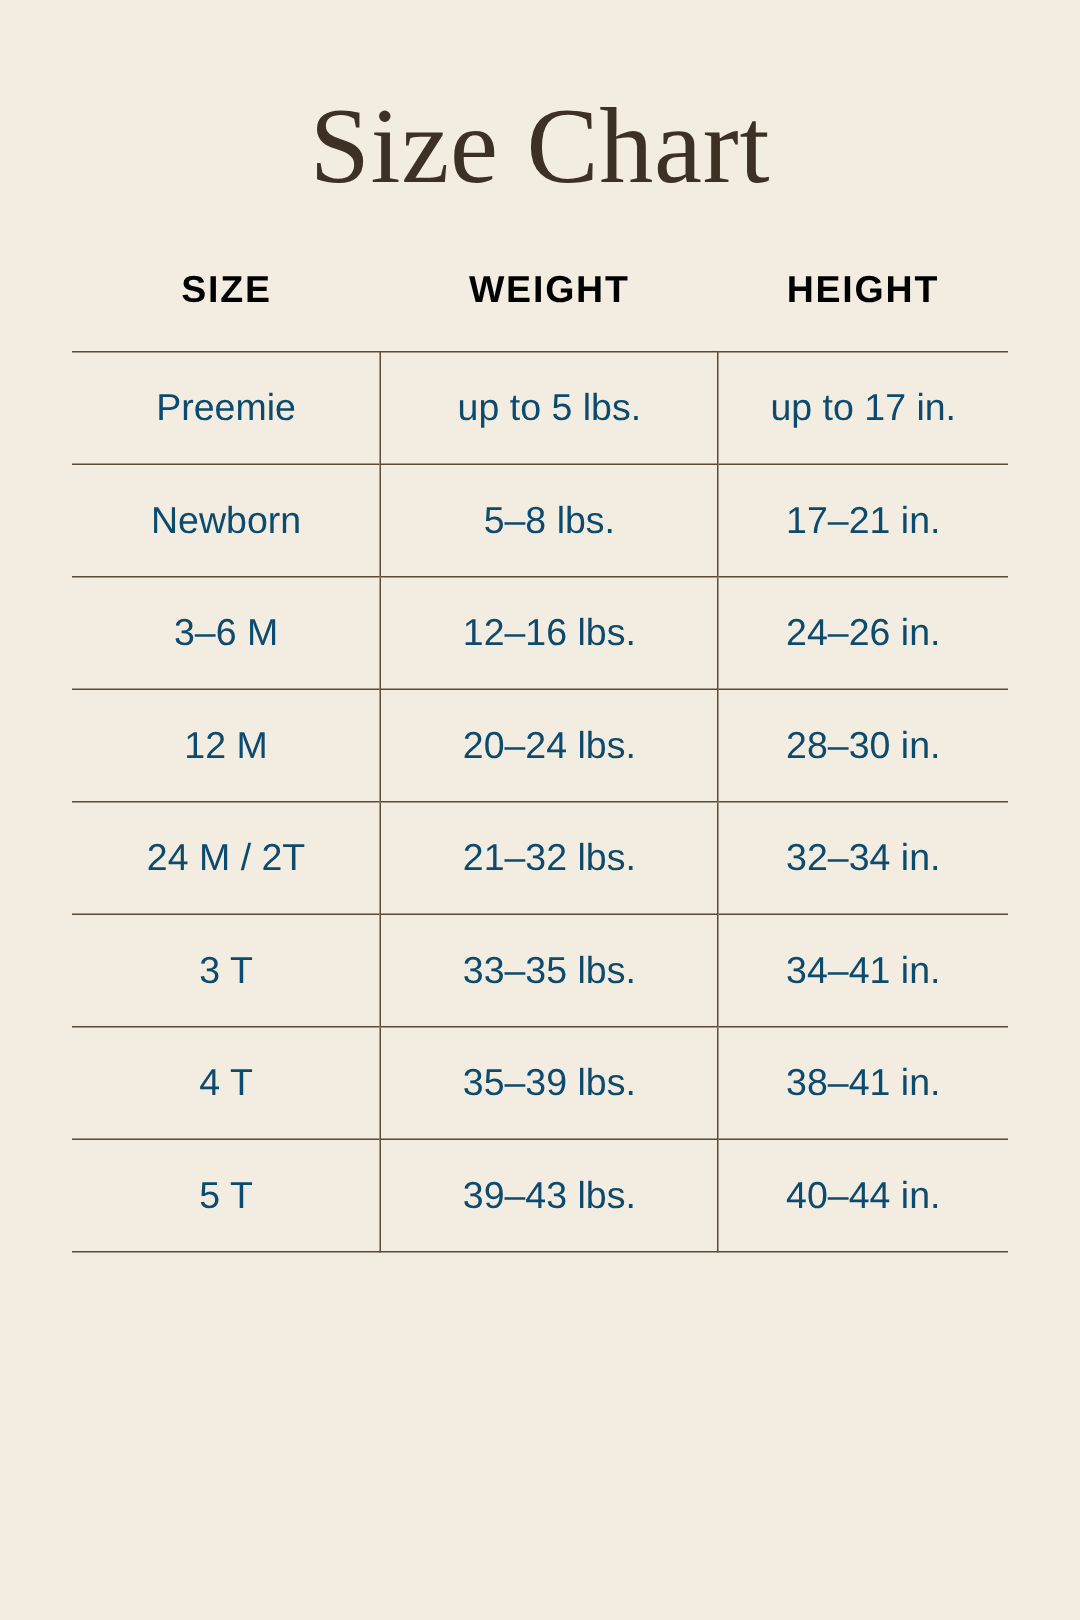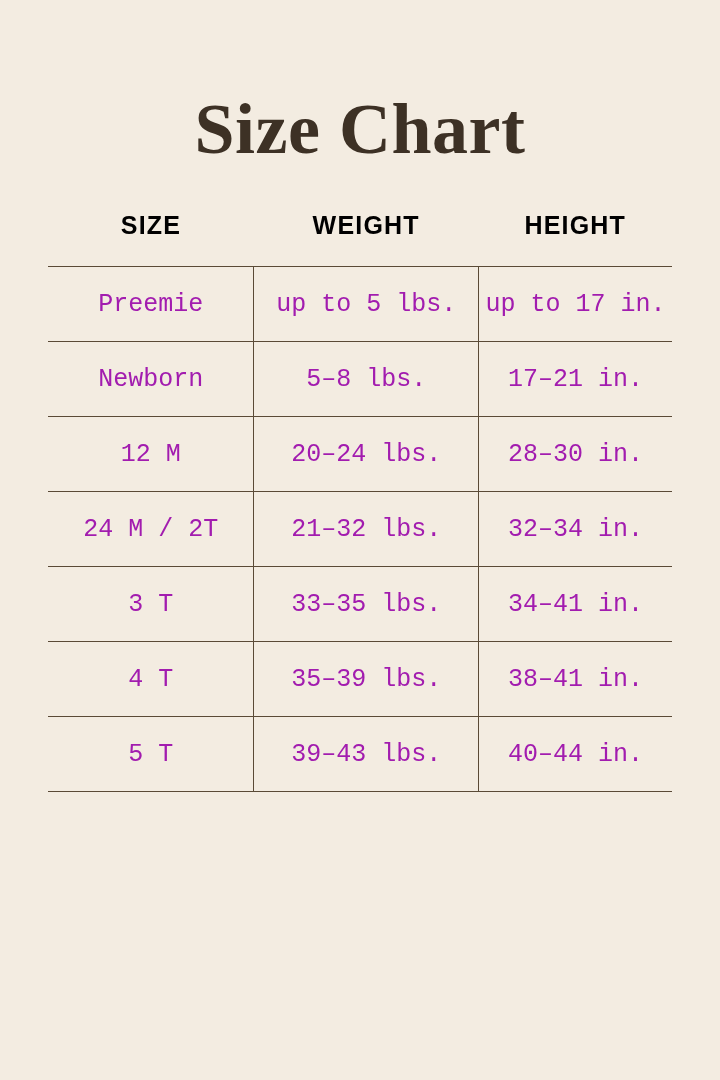--- a/index.html
+++ b/index.html
@@ -16,27 +16,27 @@
   }
   .page {
     width: 720px;
     height: 1080px;
     position: relative;
     background: #f3ece1;
     box-sizing: border-box;
   }
   .title {
     font-family: "Liberation Serif", serif;
-    font-weight: bold;
+    font-weight: normal;
     font-size: 72px;
     letter-spacing: 0.5px;
     text-align: center;
     color: #3d3125;
     margin: 0;
-    padding-top: 90px;
+    padding-top: 58px;
     line-height: 1.1;
   }
   .table-wrap {
     margin: 0 auto;
     width: 624px;
     padding-top: 42px;
   }
   table.size-chart {
     width: 100%;
     border-collapse: collapse;
@@ -46,24 +46,24 @@
     font-family: "Liberation Sans", sans-serif;
     font-weight: bold;
     font-size: 25px;
     letter-spacing: 1.2px;
     color: #000000;
     text-align: center;
     padding: 0 0 26px 0;
     border: none;
   }
   table.size-chart td {
-    font-family: Liberation Mono, monospace;
+    font-family: Liberation Sans, sans-serif;
     font-size: 25px;
     font-weight: 400;
-    color: #a21caf;
+    color: #0c4a6e;
     text-align: center;
     height: 74px;
     vertical-align: middle;
     border-top: 1.5px solid #5a4a36;
     border-right: 1.5px solid #5a4a36;
     padding: 0;
   }
   table.size-chart td:last-child {
     border-right: none;
   }
@@ -99,20 +99,25 @@
           <td>Preemie</td>
           <td>up to 5 lbs.</td>
           <td>up to 17 in.</td>
         </tr>
         <tr>
           <td>Newborn</td>
           <td>5–8 lbs.</td>
           <td>17–21 in.</td>
         </tr>
         <tr>
+          <td>3–6 M</td>
+          <td>12–16 lbs.</td>
+          <td>24–26 in.</td>
+        </tr>
+        <tr>
           <td>12 M</td>
           <td>20–24 lbs.</td>
           <td>28–30 in.</td>
         </tr>
         <tr>
           <td>24 M / 2T</td>
           <td>21–32 lbs.</td>
           <td>32–34 in.</td>
         </tr>
         <tr>

